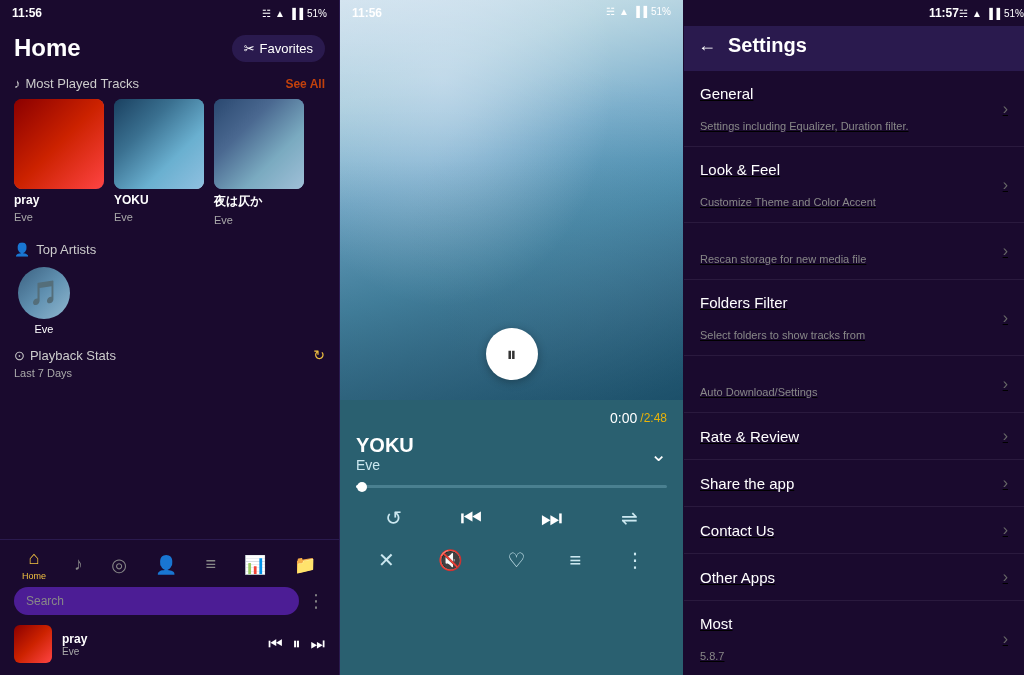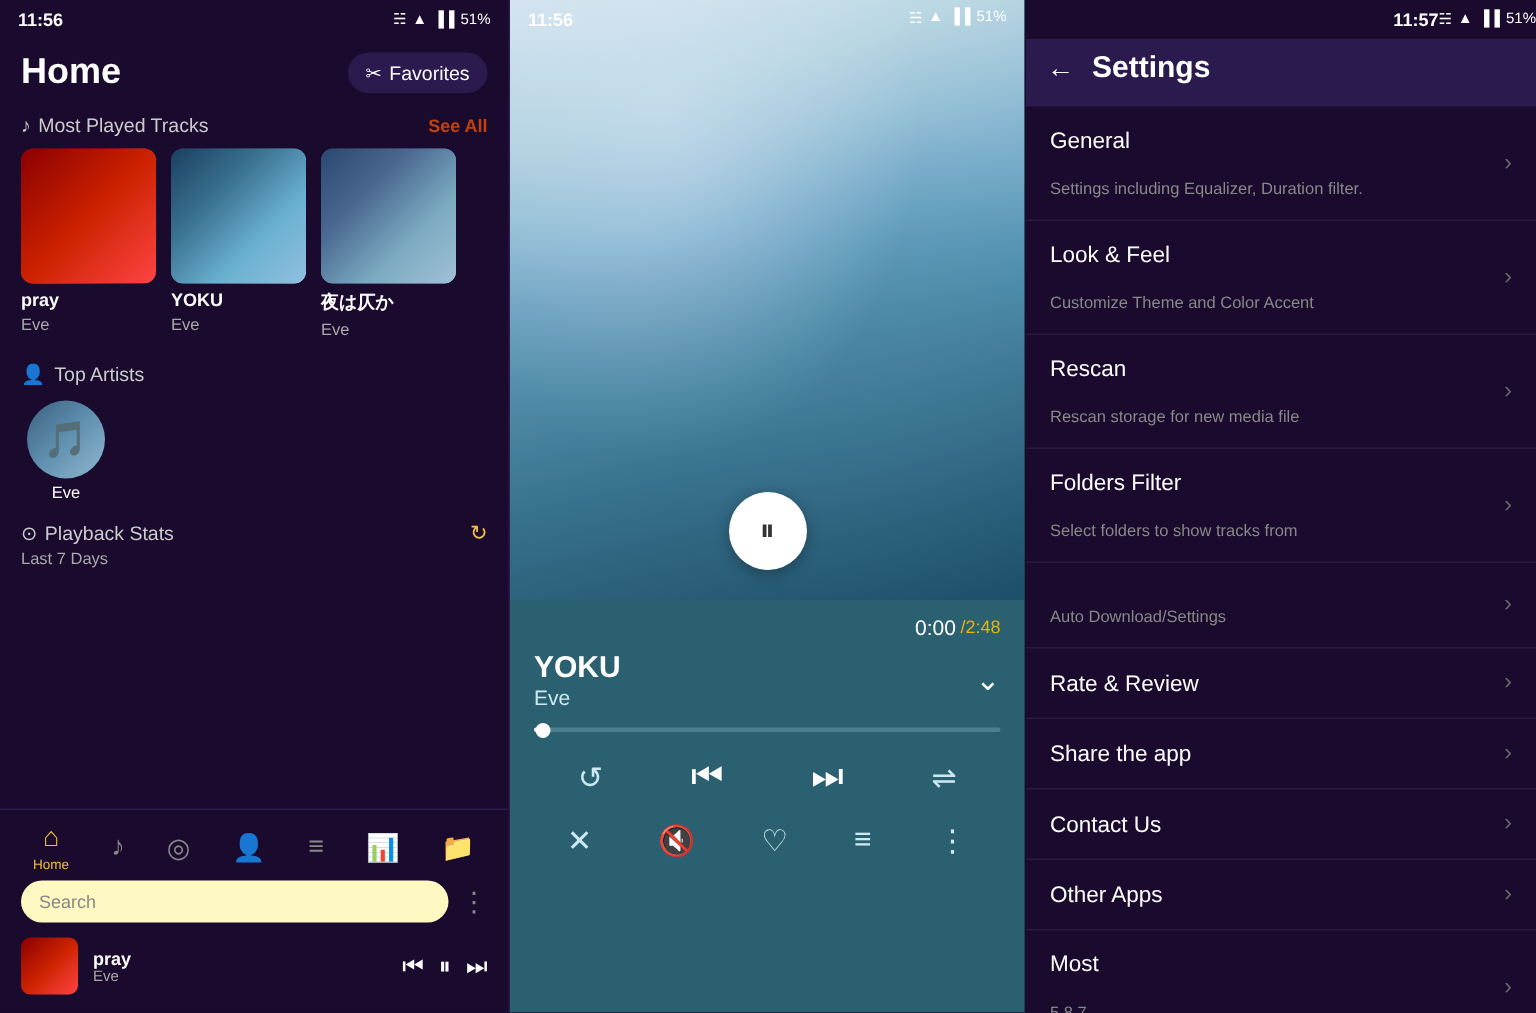--- a/index.html
+++ b/index.html
@@ -229,21 +229,21 @@
       color: #f0c040;
     }
     .search-row {
       display: flex;
       align-items: center;
       gap: 8px;
       padding: 6px 14px 4px;
     }
     .search-box {
       flex: 1;
-      background: #fef9c3;
+      background: #4c1d95;
       border-radius: 20px;
       padding: 7px 12px;
       color: #888;
       font-size: 12px;
     }
     .three-dots {
       color: #888;
       font-size: 18px;
     }
     .mini-player {
@@ -439,20 +439,21 @@
       overflow-y: auto;
       background: #1a0a2e;
     }
     .settings-item {
       display: flex;
       align-items: center;
       justify-content: space-between;
       padding: 14px 16px;
       border-bottom: 1px solid #2a1a3e;
       cursor: pointer;
+      text-decoration: underline;
     }
     .settings-item-content {
       display: flex;
       flex-direction: column;
       gap: 2px;
       flex: 1;
     }
     .settings-item-title {
       color: #fff;
       font-size: 15px;
@@ -673,21 +674,20 @@
     <div class="settings-item">
       <div class="settings-item-content">
         <span class="settings-item-title">Look &amp; Feel</span>
         <span class="settings-item-subtitle">Customize Theme and Color Accent</span>
       </div>
       <span class="settings-chevron">›</span>
     </div>
 
     <div class="settings-item">
       <div class="settings-item-content">
-        <span class="settings-item-title">Rescan</span>
         <span class="settings-item-subtitle">Rescan storage for new media file</span>
       </div>
       <span class="settings-chevron">›</span>
     </div>
 
     <div class="settings-item">
       <div class="settings-item-content">
         <span class="settings-item-title">Folders Filter</span>
         <span class="settings-item-subtitle">Select folders to show tracks from</span>
       </div>

